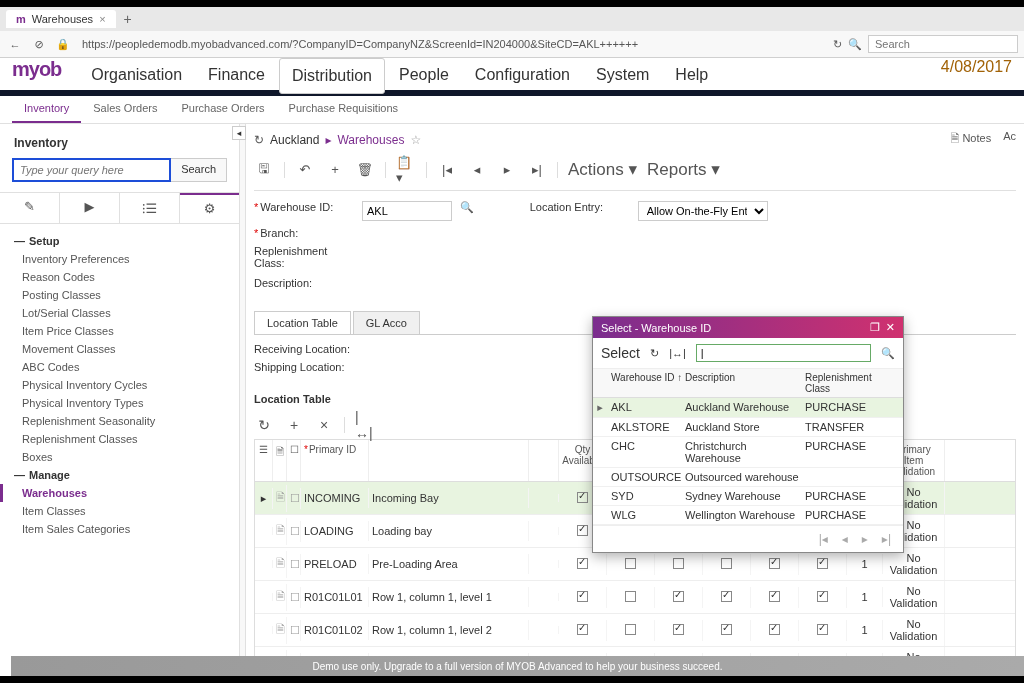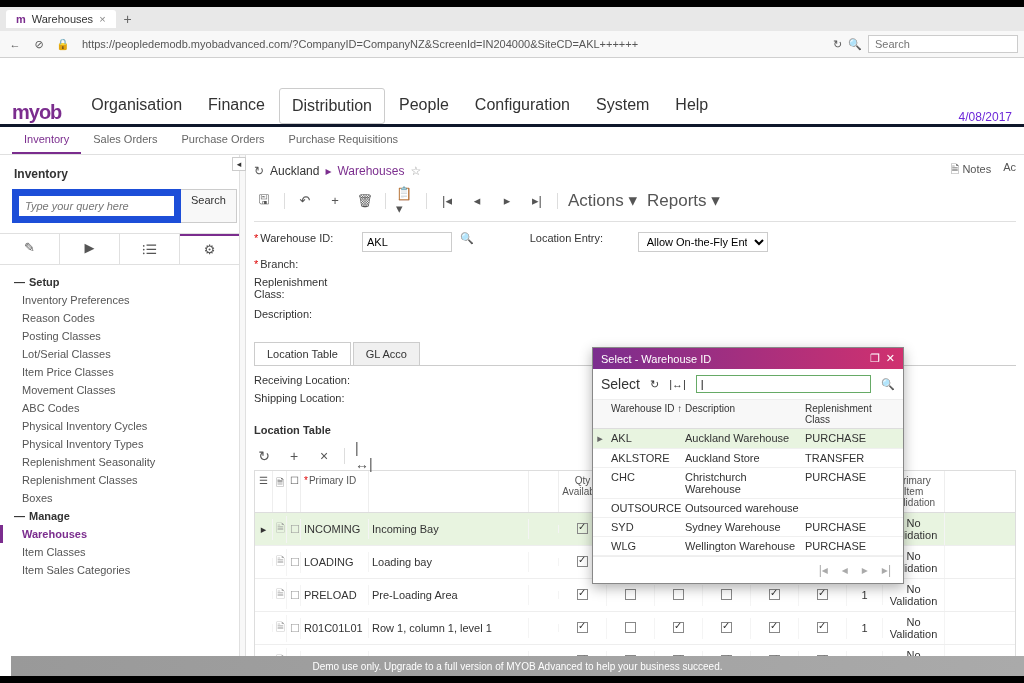--- a/index.html
+++ b/index.html
@@ -8,34 +8,34 @@
 .browser-chrome { background: #f0f0f0; border-bottom: 1px solid #d0d0d0; }
 .tab-bar { display: flex; align-items: center; height: 24px; background: #e8e8e8; }
 .tab { display: flex; align-items: center; background: #fff; padding: 3px 10px; border-radius: 3px 3px 0 0; margin-left: 6px; font-size: 11px; gap: 6px; }
 .tab-close { color: #888; cursor: pointer; }
 .tab-add { margin-left: 8px; color: #666; font-size: 14px; cursor: pointer; }
 .addr-bar { display: flex; align-items: center; height: 26px; padding: 0 6px; gap: 6px; background: #f8f8f8; }
 .addr-btn { width: 18px; height: 18px; display: flex; align-items: center; justify-content: center; color: #555; }
 .url-box { flex: 1; font-size: 11px; color: #555; padding: 2px 4px; }
 .addr-refresh { color: #555; }
 .search-box { border: 1px solid #ccc; padding: 2px 6px; width: 150px; font-size: 11px; color: #888; }
-.app-header { display: flex; align-items: flex-end; height: 38px; padding: 0 12px; border-bottom: 3px solid #0f172a; margin-top: 31px; }
+.app-header { display: flex; align-items: flex-start; height: 38px; padding: 0 12px; border-bottom: 6px solid #0f172a; }
 .logo { font-size: 20px; font-weight: bold; color: #7b2d8e; margin-right: 18px; letter-spacing: -1px; }
 .main-nav { display: flex; gap: 2px; }
 .main-nav-item { padding: 8px 12px; font-size: 16px; color: #333; cursor: pointer; }
 .main-nav-item.active { border: 1px solid #ccc; border-radius: 3px; background: #fff; }
-.header-date { margin-left: auto; font-size: 12px; color: #6d28d9; }
+.header-date { margin-left: auto; font-size: 16px; color: #a16207; }
 .sub-nav { display: flex; height: 28px; padding: 0 12px; border-bottom: 1px solid #e0e0e0; }
 .sub-nav-item { padding: 6px 12px; font-size: 11px; color: #666; cursor: pointer; }
 .sub-nav-item.active { color: #7b2d8e; border-bottom: 2px solid #7b2d8e; }
 .layout { display: flex; height: calc(100% - 130px); }
 .sidebar { width: 240px; border-right: 1px solid #e0e0e0; padding: 8px 0; background: #fff; }
 .sidebar-title { font-size: 12px; font-weight: bold; padding: 4px 14px 8px; }
 .query-row { display: flex; padding: 0 12px 10px; gap: 0; }
-.query-input { flex: 1; border: 7px solid #1d4ed8; padding: 4px 6px; font-size: 11px; color: #999; font-style: italic; }
+.query-input { flex: 1; border: 2px solid #1d4ed8; padding: 4px 6px; font-size: 11px; color: #999; font-style: italic; }
 .query-btn { border: 1px solid #ccc; border-left: none; padding: 4px 10px; font-size: 11px; background: #f8f8f8; cursor: pointer; }
 .tool-icons { display: flex; border-top: 1px solid #e0e0e0; border-bottom: 1px solid #e0e0e0; margin-bottom: 8px; }
 .tool-icon { flex: 1; text-align: center; padding: 6px 0; border-right: 1px solid #e0e0e0; font-size: 13px; color: #555; cursor: pointer; }
 .tool-icon:last-child { border-right: none; border-top: 2px solid #7b2d8e; }
 .side-section-hdr { display: flex; align-items: center; gap: 4px; padding: 3px 14px; font-size: 11px; font-weight: bold; color: #333; cursor: pointer; }
 .side-item { padding: 3px 14px 3px 22px; font-size: 11px; color: #555; cursor: pointer; }
 .side-item.active { color: #7b2d8e; font-weight: bold; border-left: 3px solid #7b2d8e; padding-left: 19px; }
 .handle { width: 6px; background: #f8f8f8; border-right: 1px solid #e0e0e0; position: relative; }
 .handle-btn { position: absolute; top: 2px; left: -8px; width: 14px; height: 14px; background: #fff; border: 1px solid #ccc; font-size: 9px; display: flex; align-items: center; justify-content: center; }
 .main { flex: 1; padding: 6px 8px; position: relative; overflow: hidden; }

